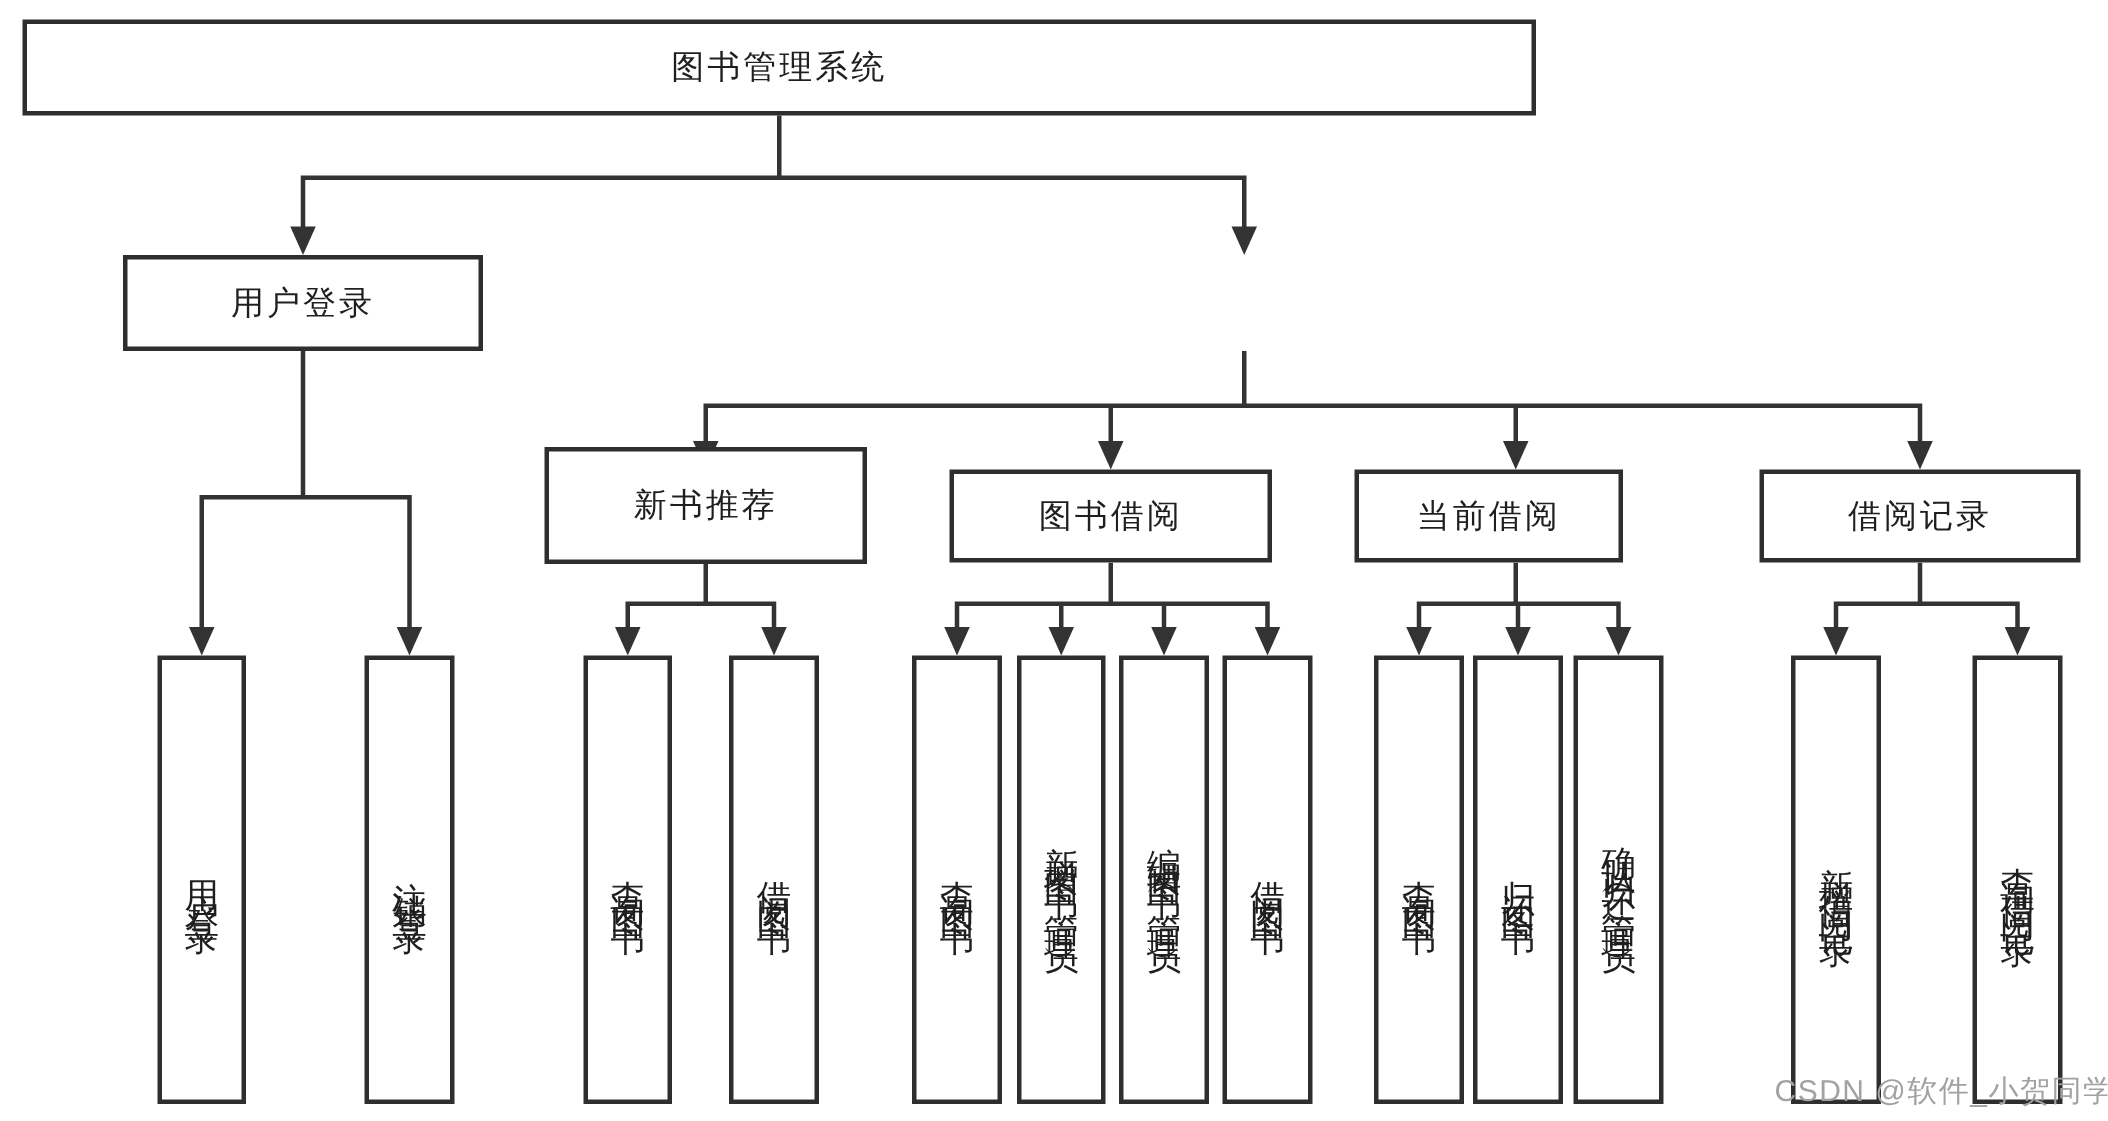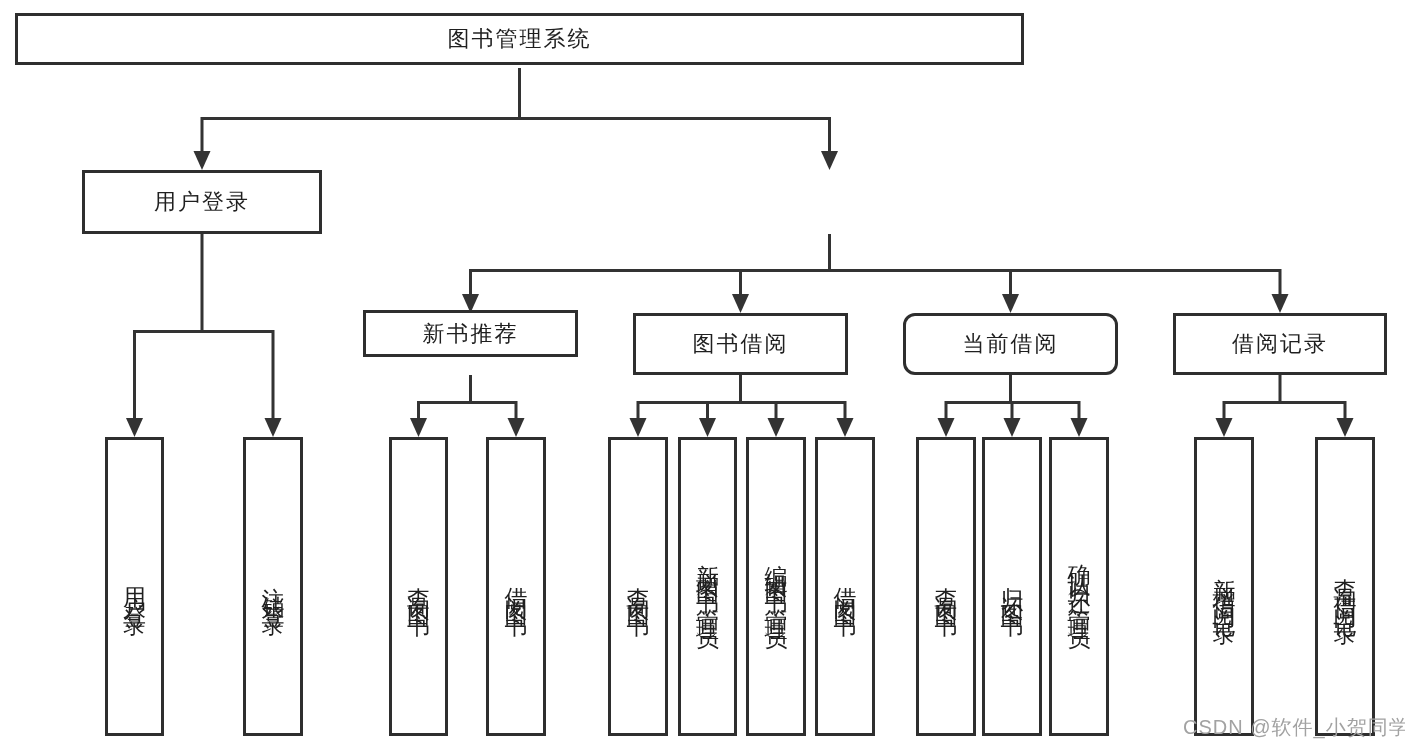--- a/index.html
+++ b/index.html
@@ -76,35 +76,35 @@
     <path class="stroke" d="M1010.5 375 V402.5 M946 402.5 H1079 M946 401 V419 M1012 401 V419 M1079 401 V419"></path>
     <polygon class="arrow" points="937.5,418 954.5,418 946,437"></polygon>
     <polygon class="arrow" points="1003.5,418 1020.5,418 1012,437"></polygon>
     <polygon class="arrow" points="1070.5,418 1087.5,418 1079,437"></polygon>
 
     <path class="stroke" d="M1280 375 V402.5 M1224 402.5 H1345 M1224 401 V419 M1345 401 V419"></path>
     <polygon class="arrow" points="1215.5,418 1232.5,418 1224,437"></polygon>
     <polygon class="arrow" points="1336.5,418 1353.5,418 1345,437"></polygon>
   </svg>
 
-  <div class="box h-box" style="left:15px; top:13px; width:1009px; height:52px;">
+  <div class="box h-box" style="left:15px; top:13px; width:1009px; height:64px;">
     <span>图书管理系统</span>
   </div>
 
   <div class="box h-box" style="left:82px; top:170px; width:240px; height:64px;">
     <span>用户登录</span>
   </div>
 
-  <div class="box h-box" style="left:363px; top:310px; width:215px; height:47px;">
+  <div class="box h-box" style="left:363px; top:298px; width:215px; height:78px;">
     <span>新书推荐</span>
   </div>
   <div class="box h-box" style="left:633px; top:313px; width:215px; height:62px;">
     <span>图书借阅</span>
   </div>
-  <div class="box h-box" style="left:903px; top:313px; width:215px; height:62px;border-radius:12px;">
+  <div class="box h-box" style="left:903px; top:313px; width:179px; height:62px;">
     <span>当前借阅</span>
   </div>
   <div class="box h-box" style="left:1173px; top:313px; width:214px; height:62px;">
     <span>借阅记录</span>
   </div>
 
   <div class="box v-box" style="left:105px; top:437px; width:59px; height:299px;">
     <span>用户登录</span>
   </div>
   <div class="box v-box" style="left:243px; top:437px; width:60px; height:299px;">

